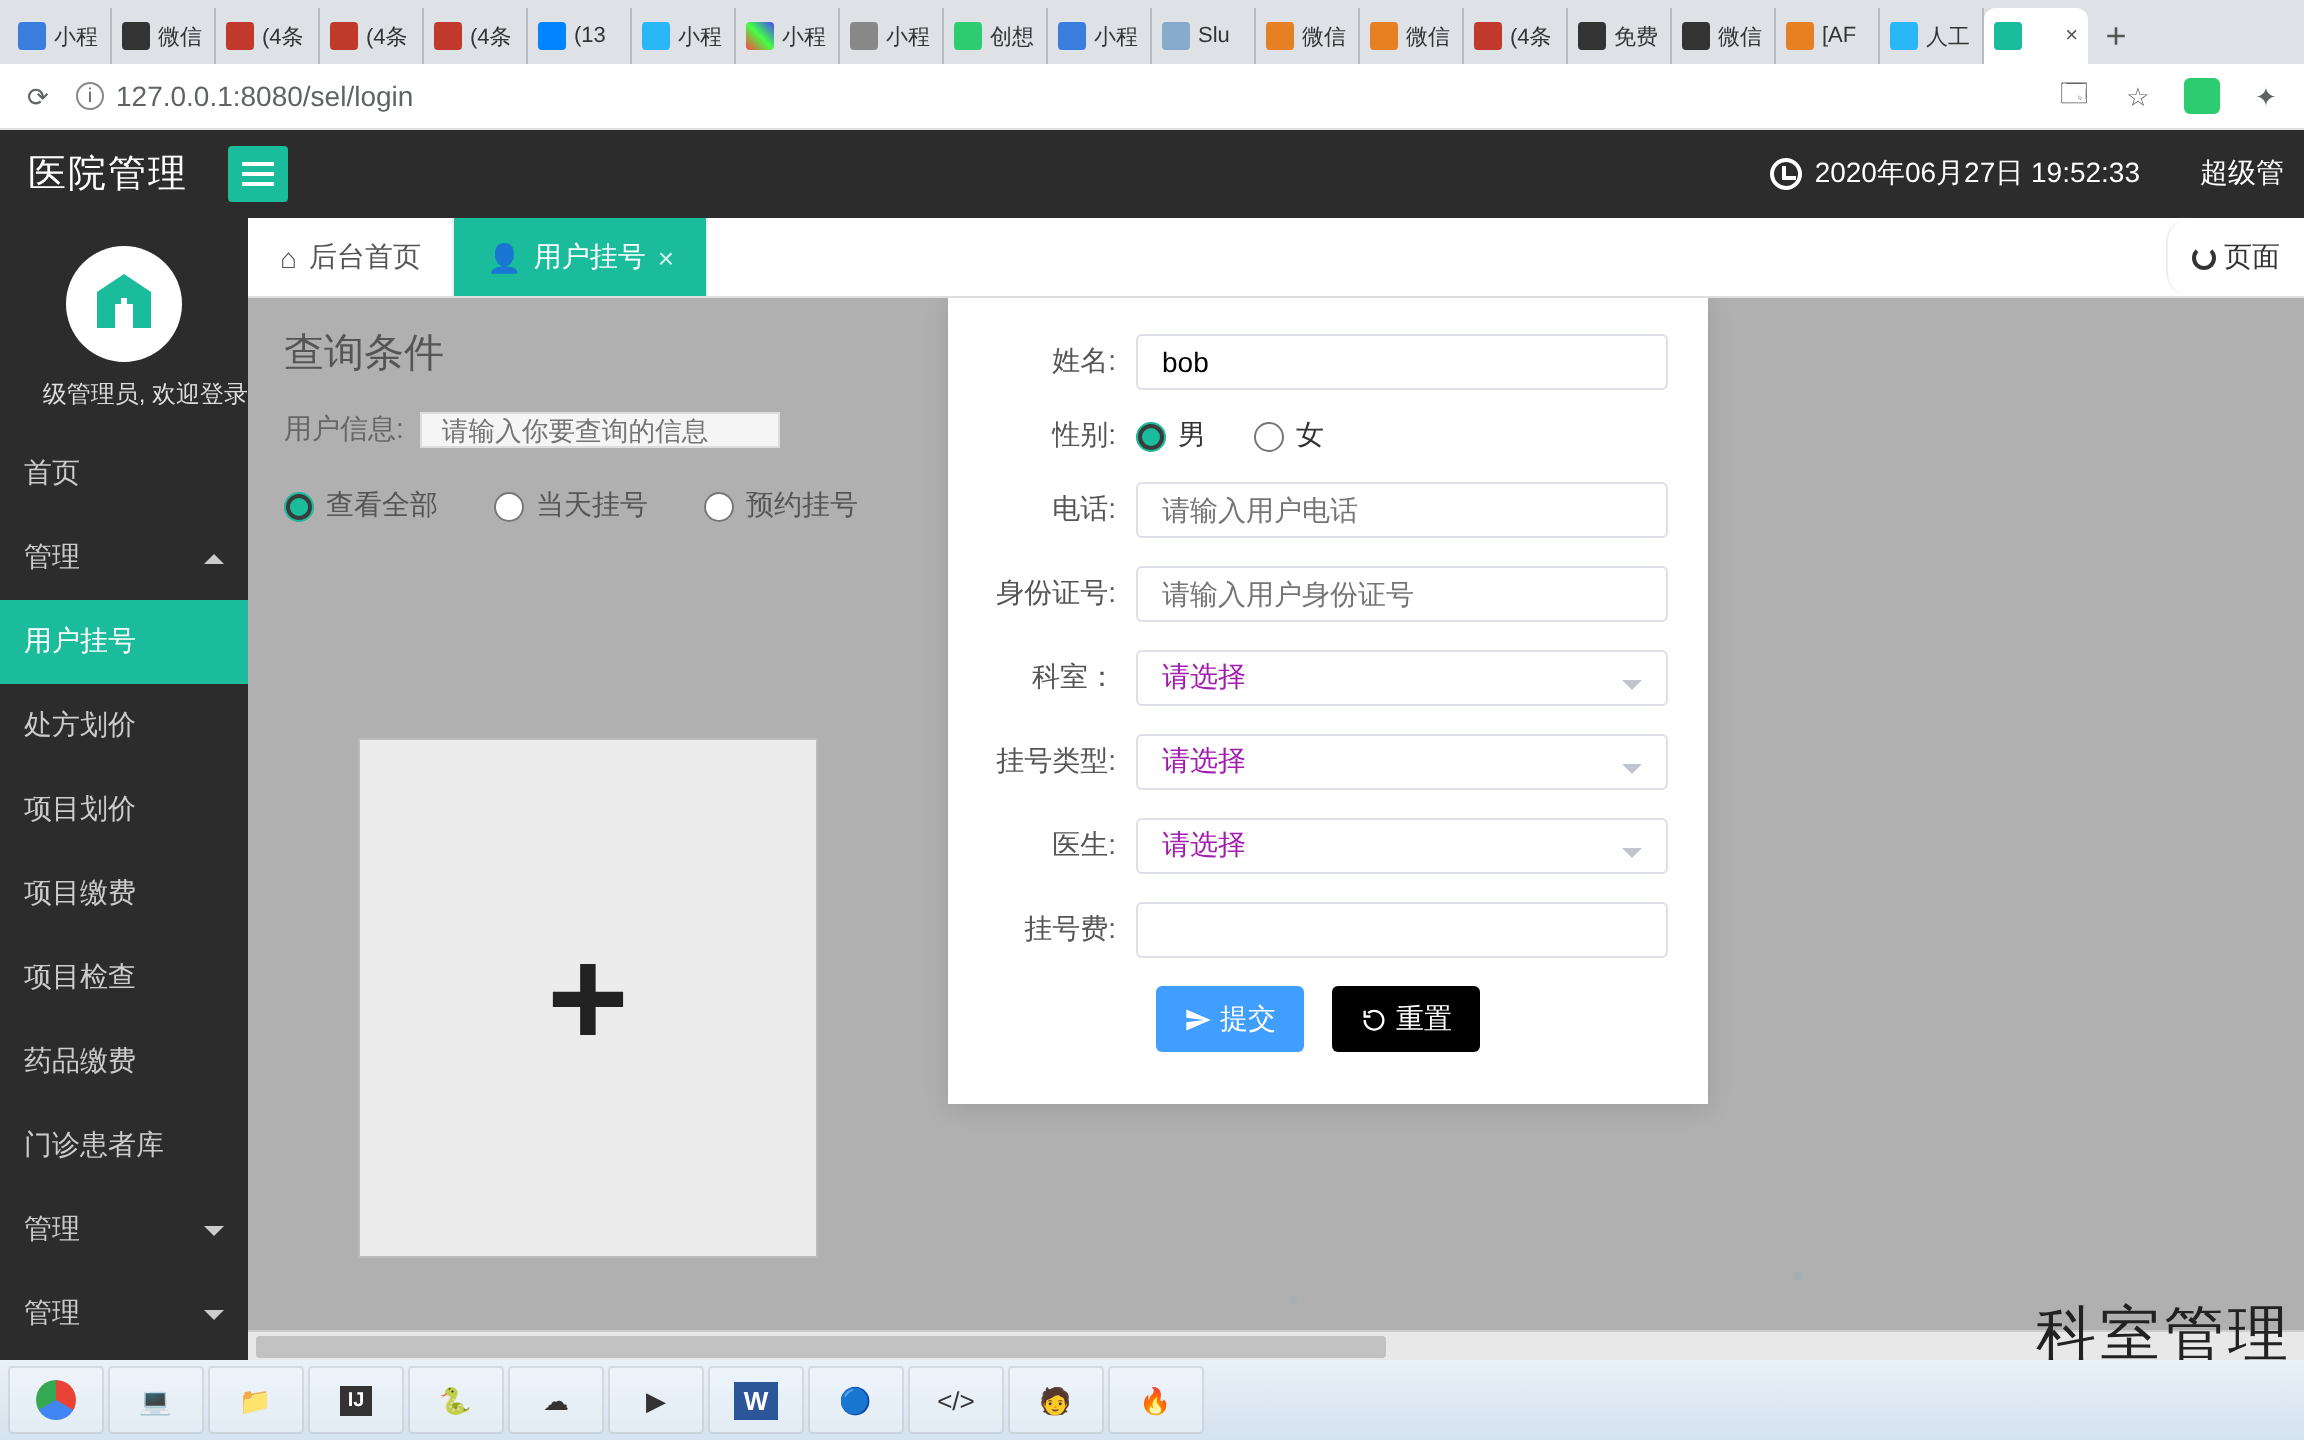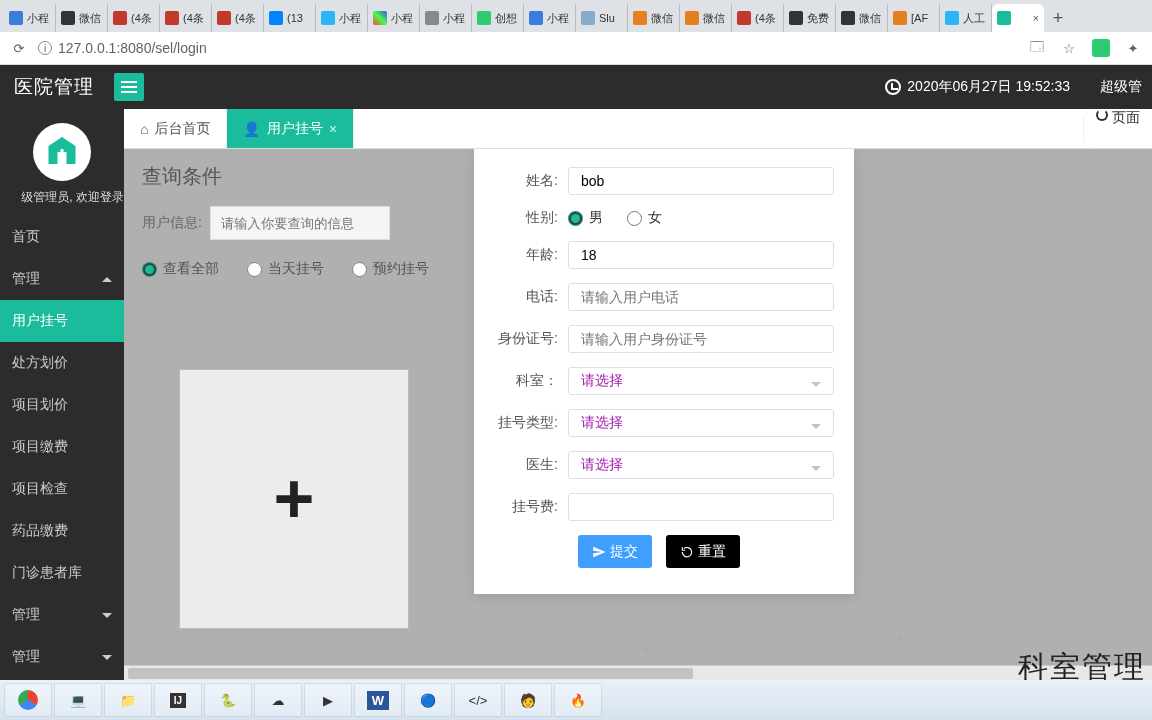--- a/index.html
+++ b/index.html
@@ -41,29 +41,29 @@
 .snav .item.active { background: #1abc9c; color:#fff; }
 .caret { width:0; height:0; border-left:5px solid transparent; border-right:5px solid transparent; }
 .caret.up { border-bottom:5px solid #ccc; }
 .caret.down { border-top:5px solid #ccc; }
 
 .main { flex: 1; background: #b0b0b0; position: relative; display:flex; flex-direction:column; }
 .tabs { height: 40px; background: #fff; display: flex; align-items: stretch; border-bottom: 1px solid #ddd; }
 .tab { padding: 0 16px; display: flex; align-items: center; gap: 6px; font-size: 14px; color: #555; border-right:1px solid #eee; }
 .tab.active { background: #1abc9c; color: #fff; }
 .tab .tx { color: rgba(255,255,255,.8); cursor:pointer; font-size:14px; }
-.page-op { margin-left:auto; padding:0 12px; display:flex; align-items:flex-start; gap:4px; border-left:1px solid #eee; font-size:14px;border-radius:12px; }
+.page-op { margin-left:auto; padding:0 12px; display:flex; align-items:center; gap:4px; border-left:1px solid #eee; font-size:14px;border-radius:12px; }
 .ref-icon { width:12px; height:12px; border:2px solid #333; border-radius:50%; border-top-color:transparent; display:inline-block; }
 
 .content { flex:1; overflow:auto; position:relative; }
 .content-inner { min-height:100%; padding-bottom:10px; }
 .panel-left { position:absolute; left:18px; top:14px; }
 .panel-title { font-size: 20px; color: #555; margin-bottom: 16px; }
 .qrow { display:flex; align-items:center; gap:8px; font-size:14px; color:#666; margin-bottom:20px; }
-.qrow input[type=text] { height:34px; width:180px; padding:0 10px; border:1px solid #ddd; background:#f5f5f5; color:#999; }
+.qrow input[type=text] { height:18px; width:180px; padding:0 10px; border:1px solid #ddd; background:#f5f5f5; color:#999; }
 .radios { display:flex; gap:28px; font-size:14px; color:#555; }
 .radios label { display:flex; align-items:center; gap:6px; }
 .radios input { accent-color:#1abc9c; width:15px; height:15px; }
 
 .card { position:absolute; left:55px; top:220px; width:230px; height:260px; border:1px solid #bbb; background:#ececec; display:flex; align-items:center; justify-content:center; }
 .plus { font-size:70px; font-weight:bold; color:#222; line-height:1; }
 
 .modal { position:absolute; left:350px; top:0; width:380px; background:#fff; box-shadow:0 2px 12px rgba(0,0,0,.12); padding:18px 20px 26px; }
 .frow { display:flex; align-items:center; margin-bottom:14px; font-size:14px; }
 .flabel { width:74px; text-align:right; color:#555; padding-right:10px; }
@@ -295,26 +295,20 @@
                   <input type="radio" name="g" checked="" style="">
                   <span>男</span>
                 </label>
               <label>
                   <input type="radio" name="g" style="">
                   <span>女</span>
                 </label>
             </div>
           </div>
           <div class="frow">
-            <div class="flabel">年龄:</div>
-            <div class="finput">
-                <input value="18" style="">
-              </div>
-          </div>
-          <div class="frow">
             <div class="flabel">电话:</div>
             <div class="finput">
                 <input placeholder="请输入用户电话" style="">
               </div>
           </div>
           <div class="frow">
             <div class="flabel">身份证号:</div>
             <div class="finput">
                 <input placeholder="请输入用户身份证号" style="">
               </div>

